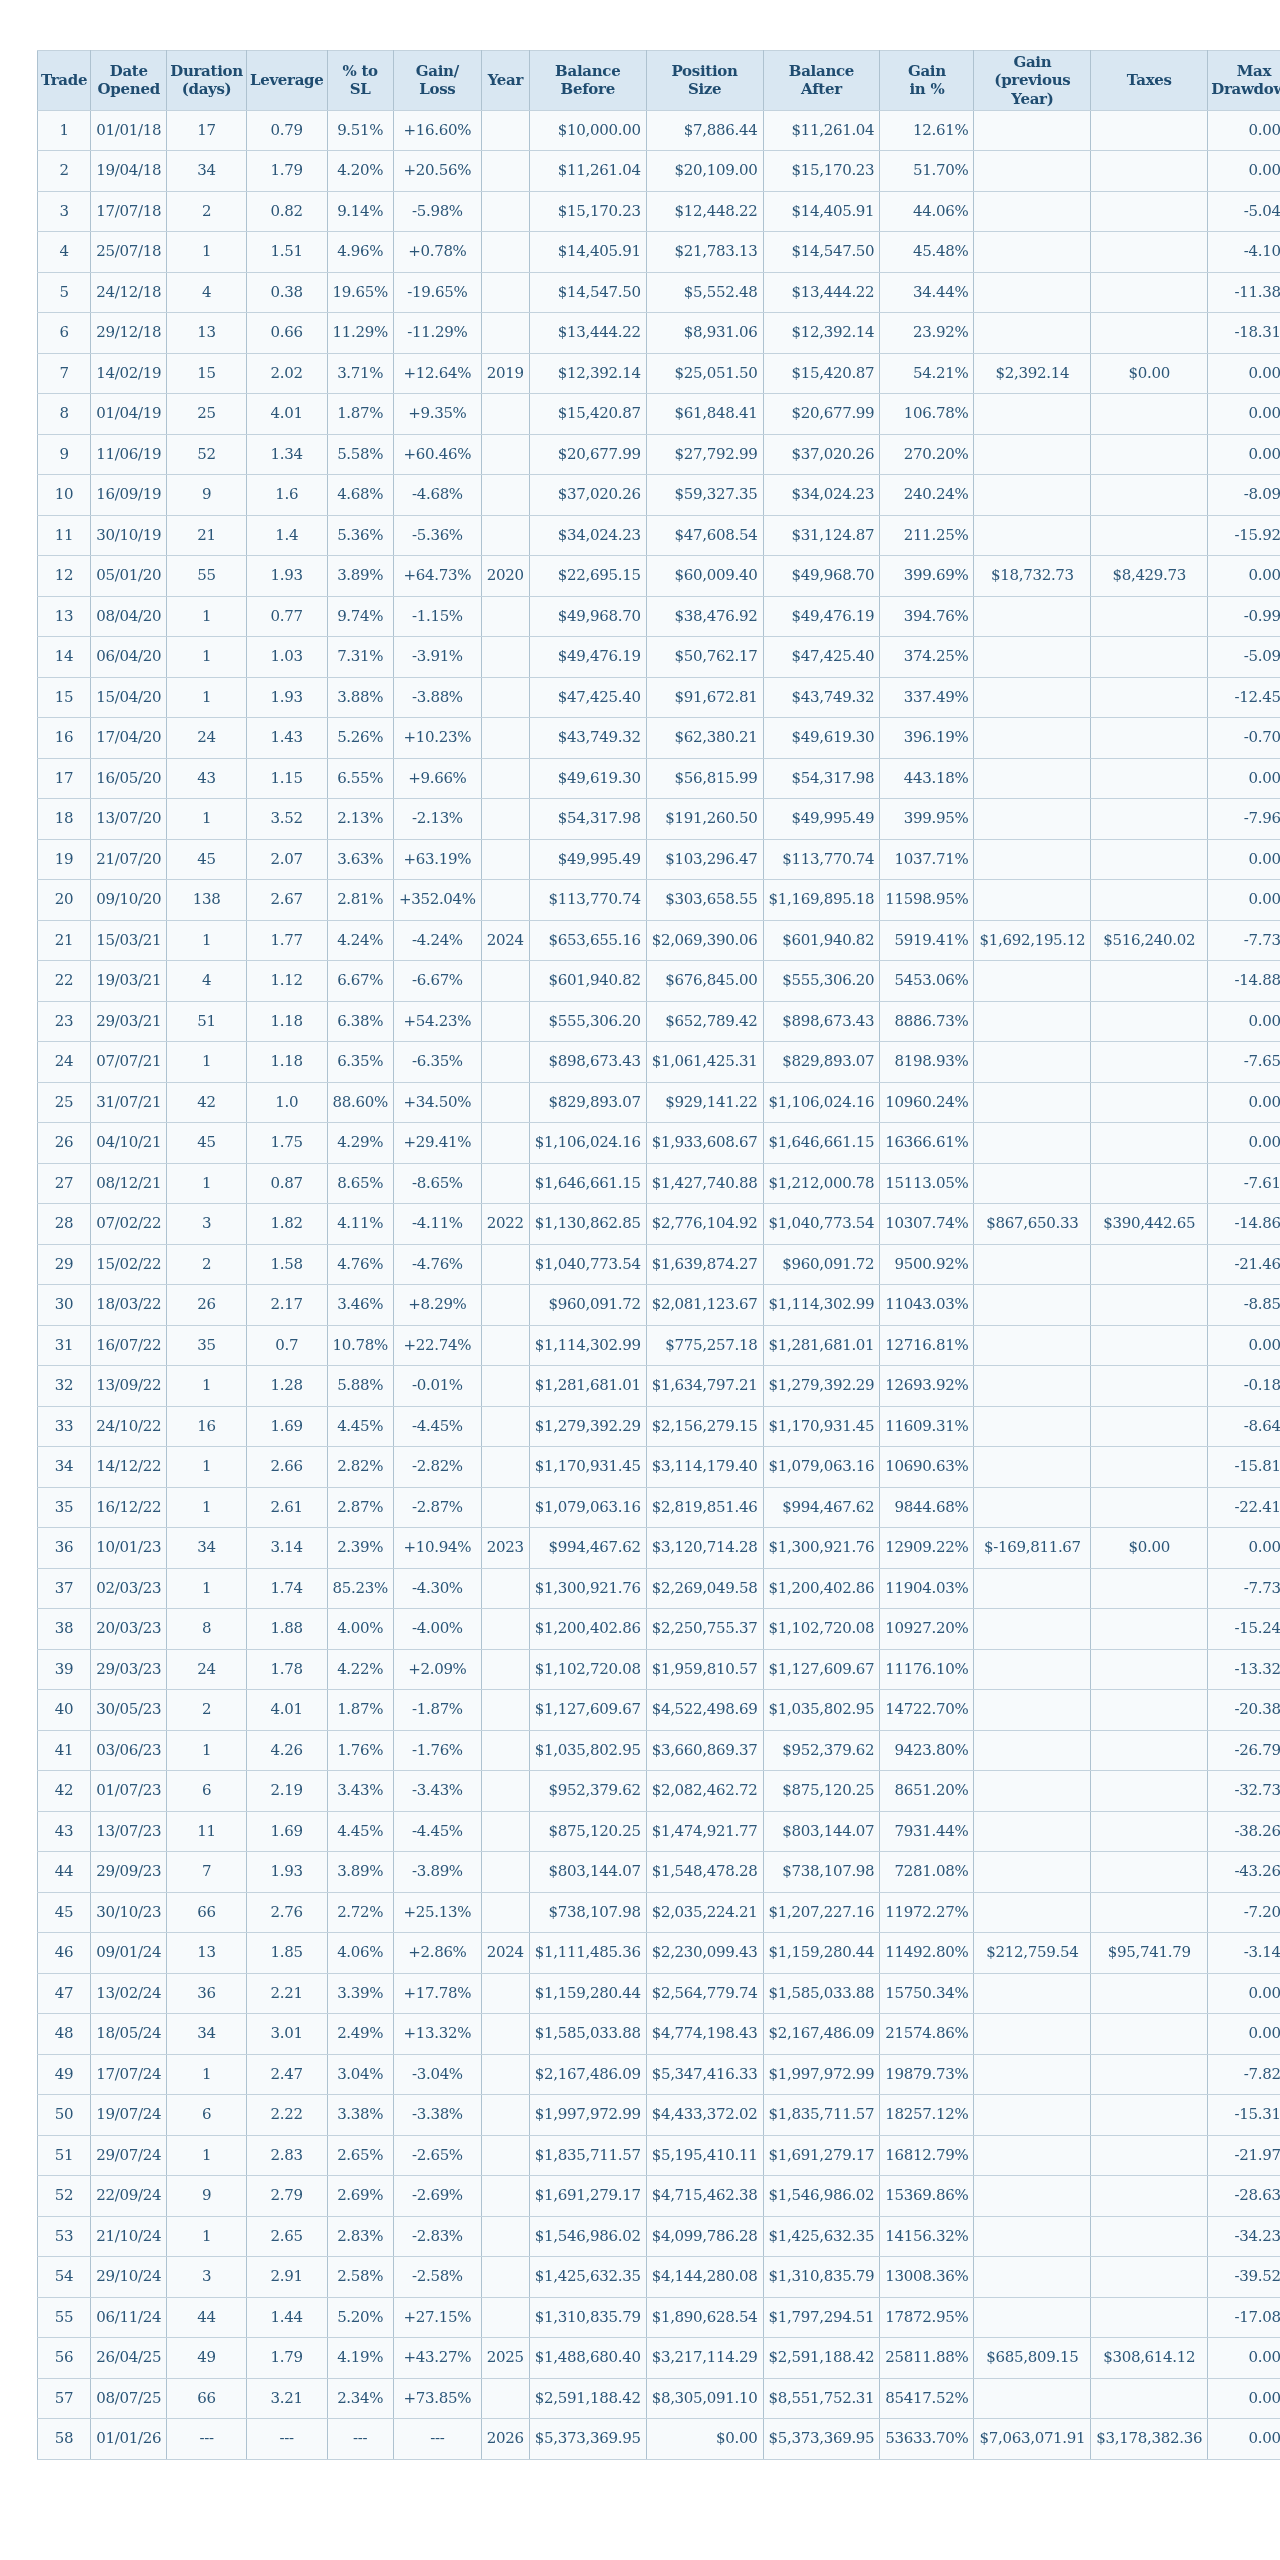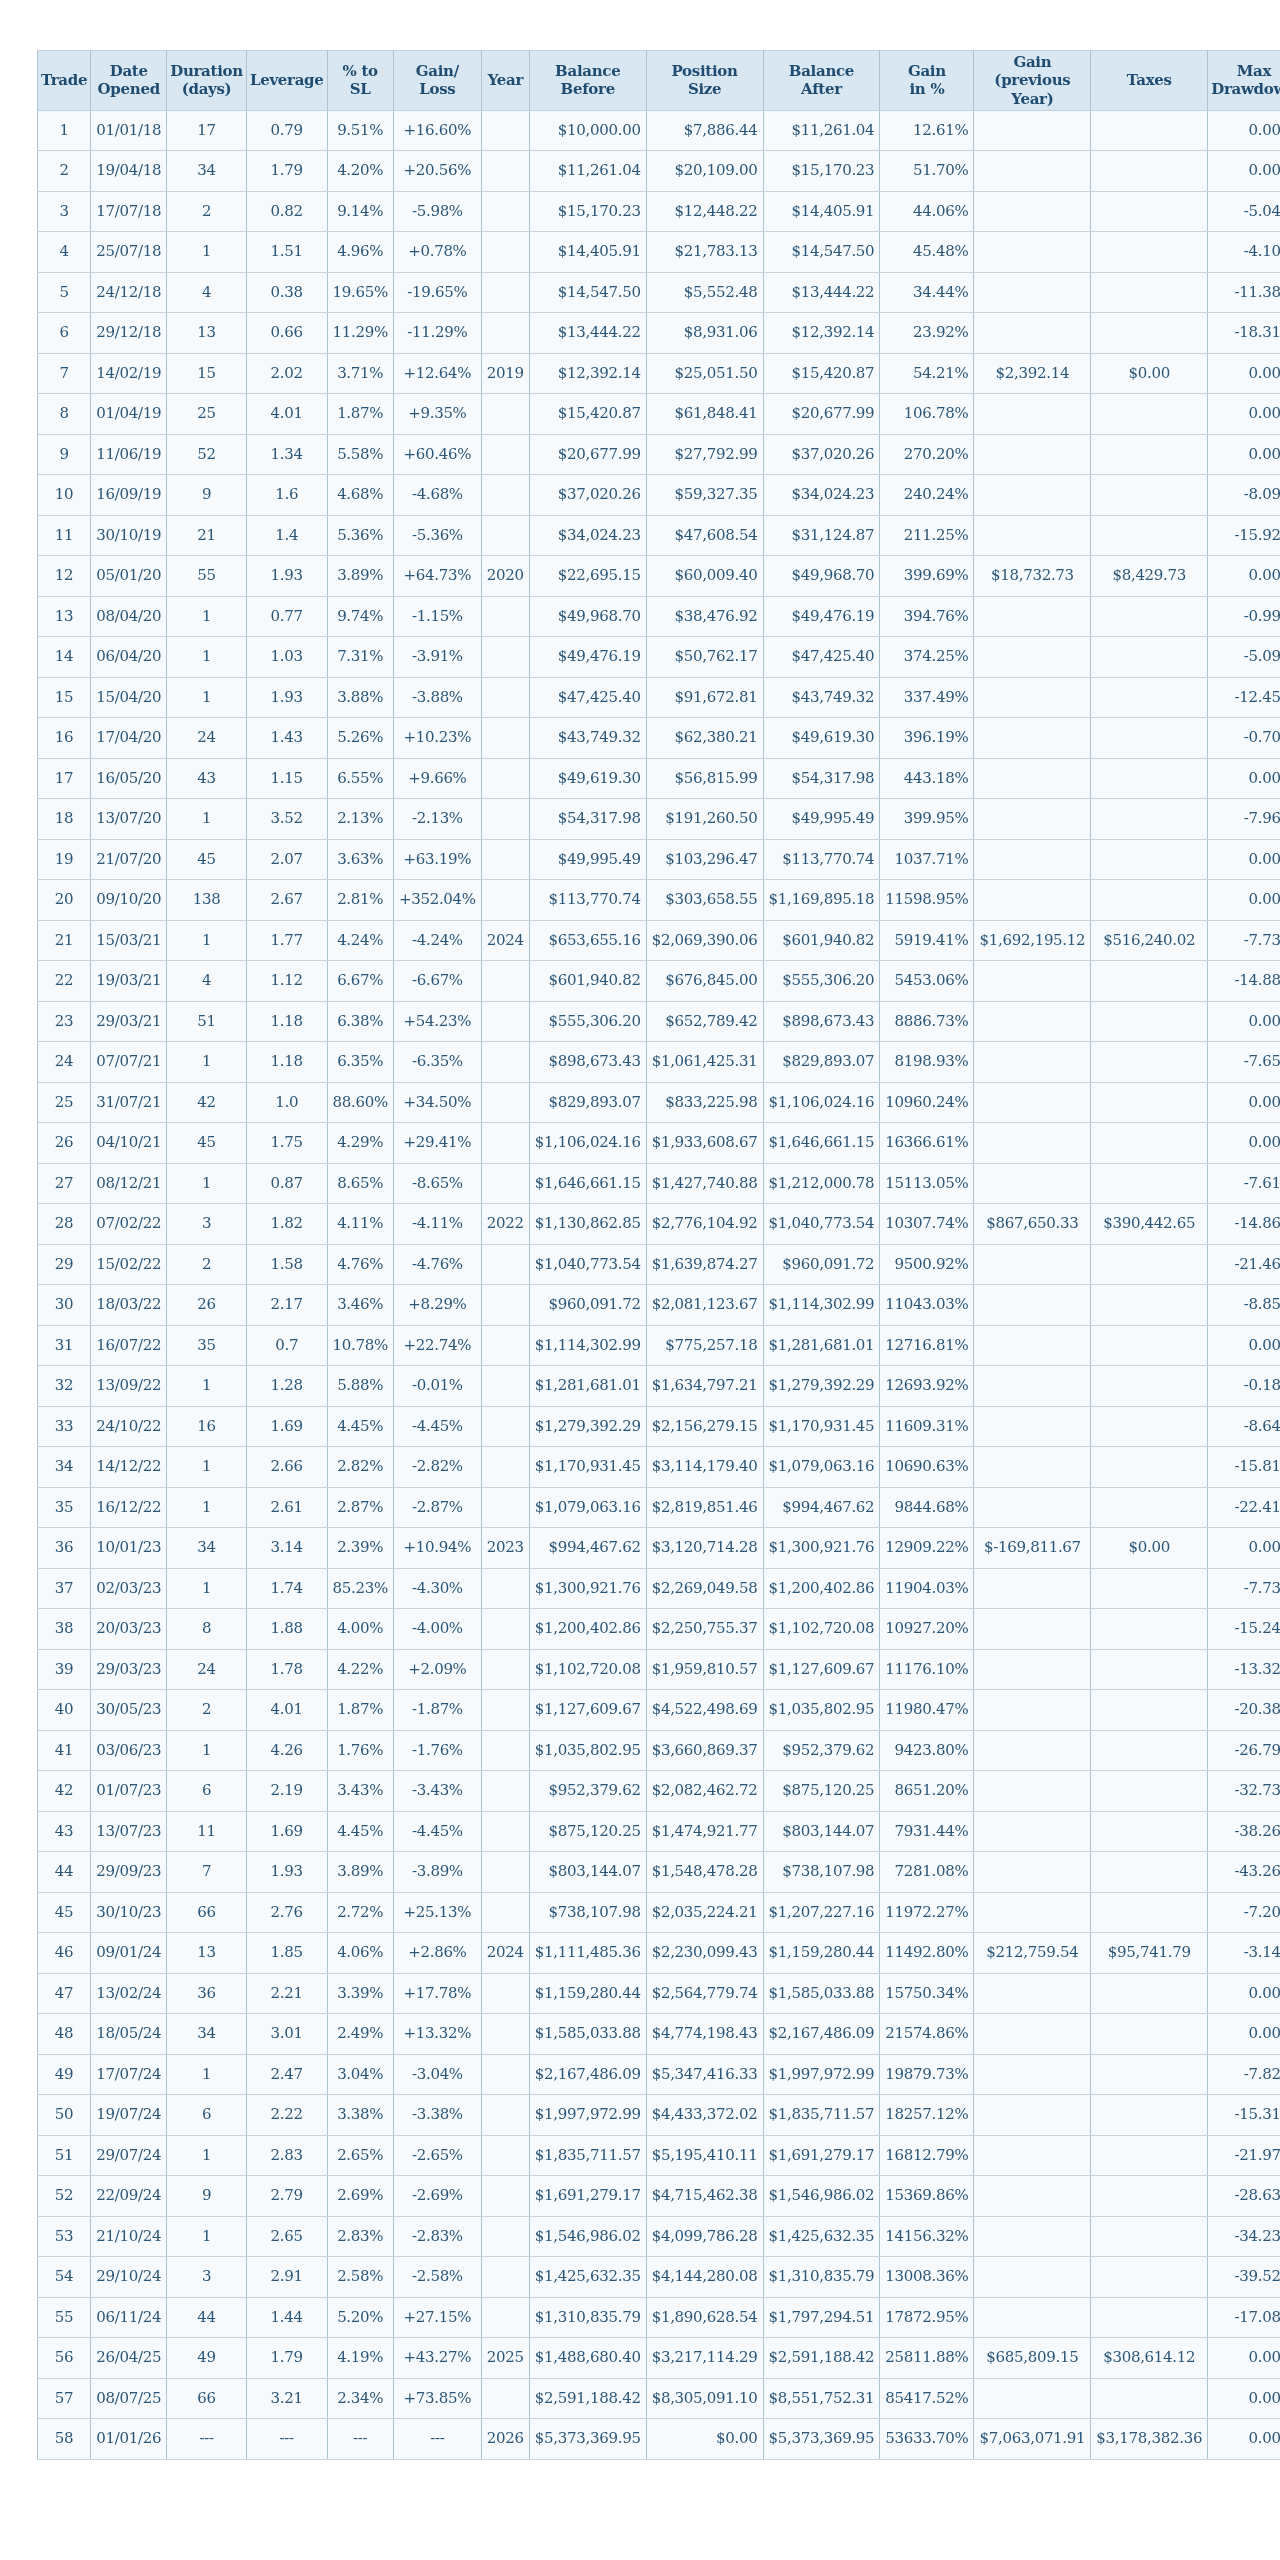--- a/index.html
+++ b/index.html
@@ -485,21 +485,21 @@
         </tr>
         <tr>
           <td class="al-c">25</td>
           <td class="al-c">31/07/21</td>
           <td class="al-c">42</td>
           <td class="al-c">1.0</td>
           <td class="al-c">88.60%</td>
           <td class="al-c">+34.50%</td>
           <td class="al-c"></td>
           <td class="al-r">$829,893.07</td>
-          <td class="al-r">$833,225.98</td>
+          <td class="al-r">$929,141.22</td>
           <td class="al-r">$1,106,024.16</td>
           <td class="al-r">10960.24%</td>
           <td class="al-c"></td>
           <td class="al-c"></td>
           <td class="al-r">0.00%</td>
         </tr>
         <tr>
           <td class="al-c">26</td>
           <td class="al-c">04/10/21</td>
           <td class="al-c">45</td>
@@ -727,21 +727,21 @@
           <td class="al-c">40</td>
           <td class="al-c">30/05/23</td>
           <td class="al-c">2</td>
           <td class="al-c">4.01</td>
           <td class="al-c">1.87%</td>
           <td class="al-c">-1.87%</td>
           <td class="al-c"></td>
           <td class="al-r">$1,127,609.67</td>
           <td class="al-r">$4,522,498.69</td>
           <td class="al-r">$1,035,802.95</td>
-          <td class="al-r">11980.47%</td>
+          <td class="al-r">14722.70%</td>
           <td class="al-c"></td>
           <td class="al-c"></td>
           <td class="al-r">-20.38%</td>
         </tr>
         <tr>
           <td class="al-c">41</td>
           <td class="al-c">03/06/23</td>
           <td class="al-c">1</td>
           <td class="al-c">4.26</td>
           <td class="al-c">1.76%</td>

